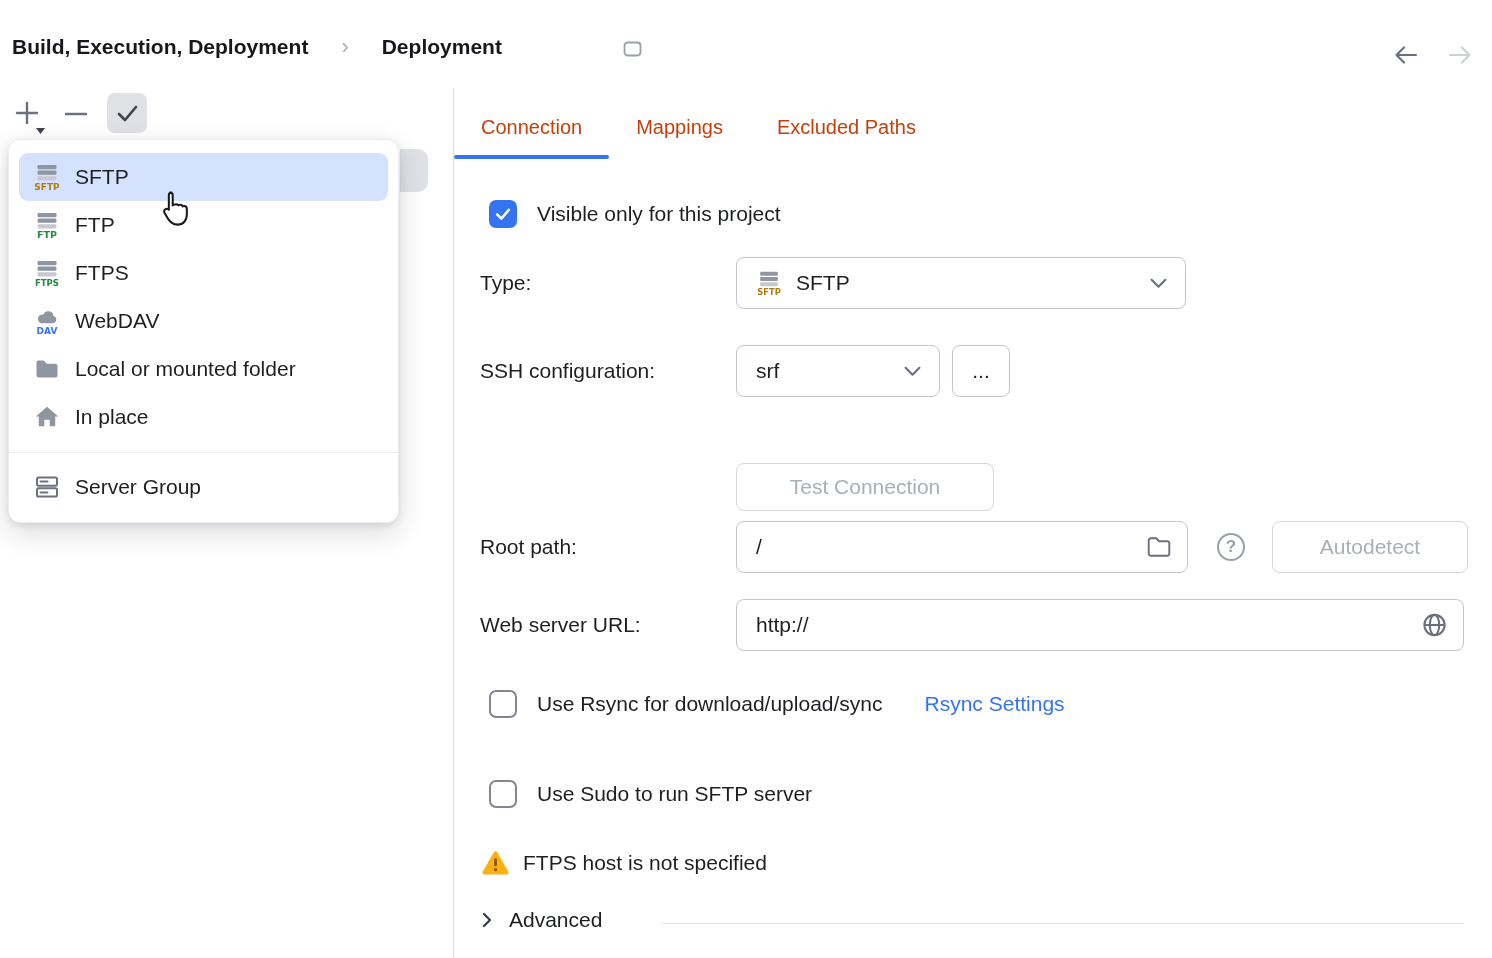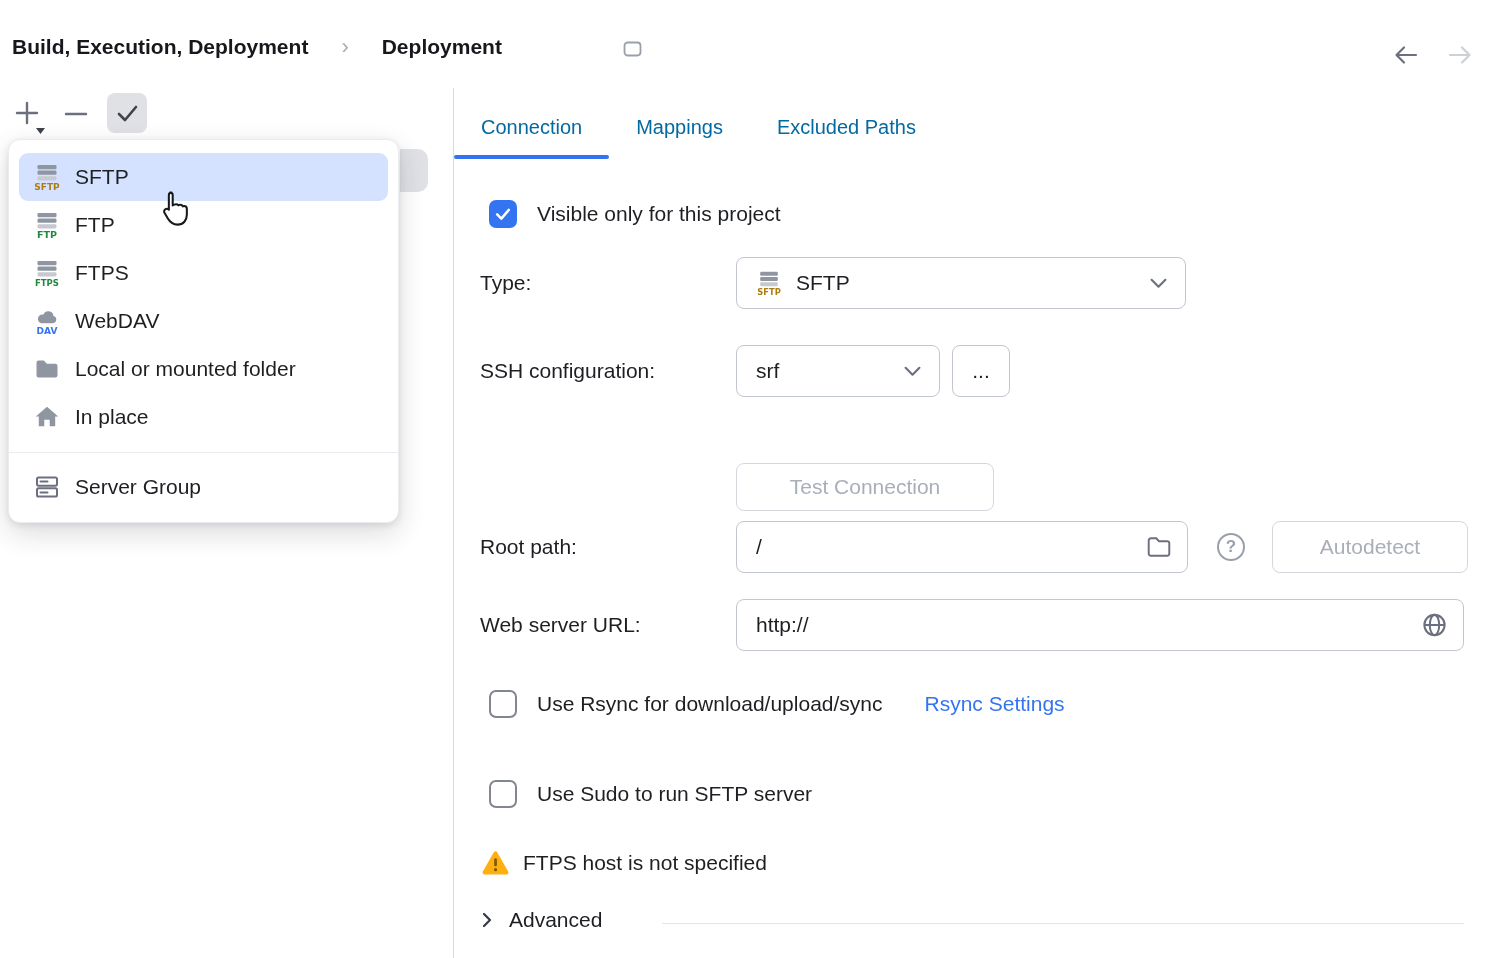--- a/index.html
+++ b/index.html
@@ -39,21 +39,21 @@
   .mi-icon { width:28px; height:28px; flex:0 0 28px; }
   .menu-sep { height:1px; background:#ebecf0; margin:11px 0 10px; }
 
   .cursor { left:158px; top:190px; z-index:9; }
 
   
   .vdiv { left:453px; top:88px; width:1px; height:870px; background:#d7dae0; }
 
   .tabs { left:454px; top:96px; height:63px; display:flex; }
   .tab { position:relative; padding:0 27px; display:flex; align-items:center;
-         font-size:20px; color:#0369a1; cursor:pointer; }
+         font-size:20px; color:#c2410c; cursor:pointer; }
   .tab.active::after { content:""; position:absolute; left:0; right:0; bottom:0;
          height:4px; border-radius:2px; background:var(--accent, #3574f0); }
 
   .form-label { font-size:21px; display:flex; align-items:center; color:#1d1f23; }
   .lbl-type { left:480px; top:257px; height:52px; }
   .lbl-ssh  { left:480px; top:345px; height:52px; }
   .lbl-root { left:480px; top:521px; height:52px; }
   .lbl-url  { left:480px; top:599px; height:52px; }
 
   .checkbox { width:28px; height:28px; border-radius:7px; border:2px solid #81868f;

